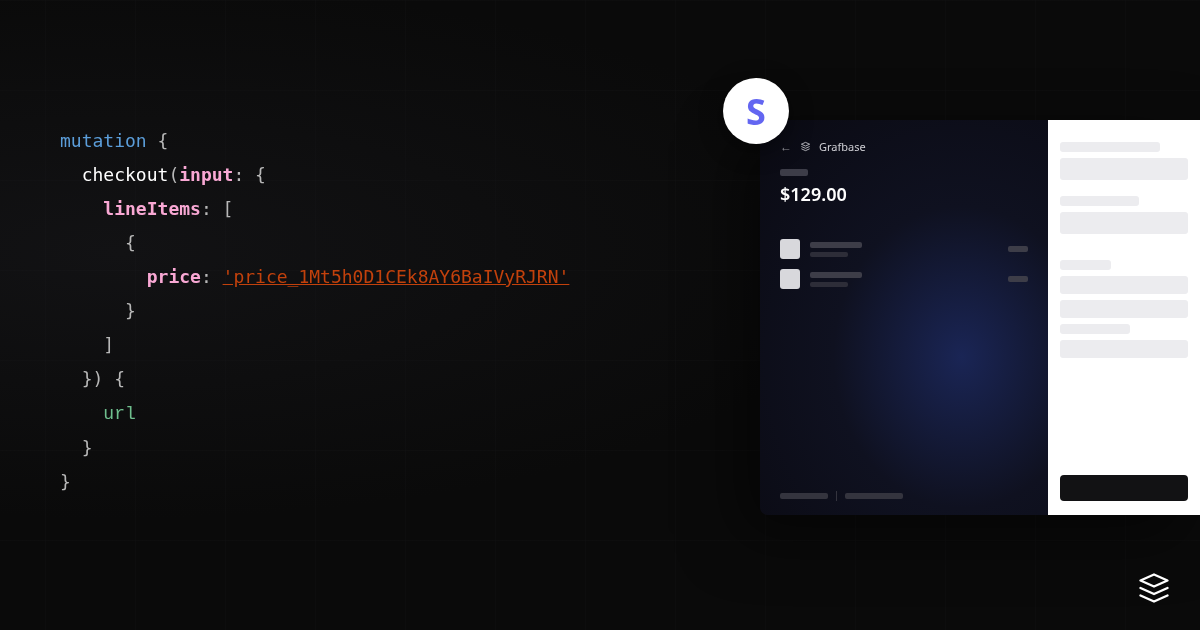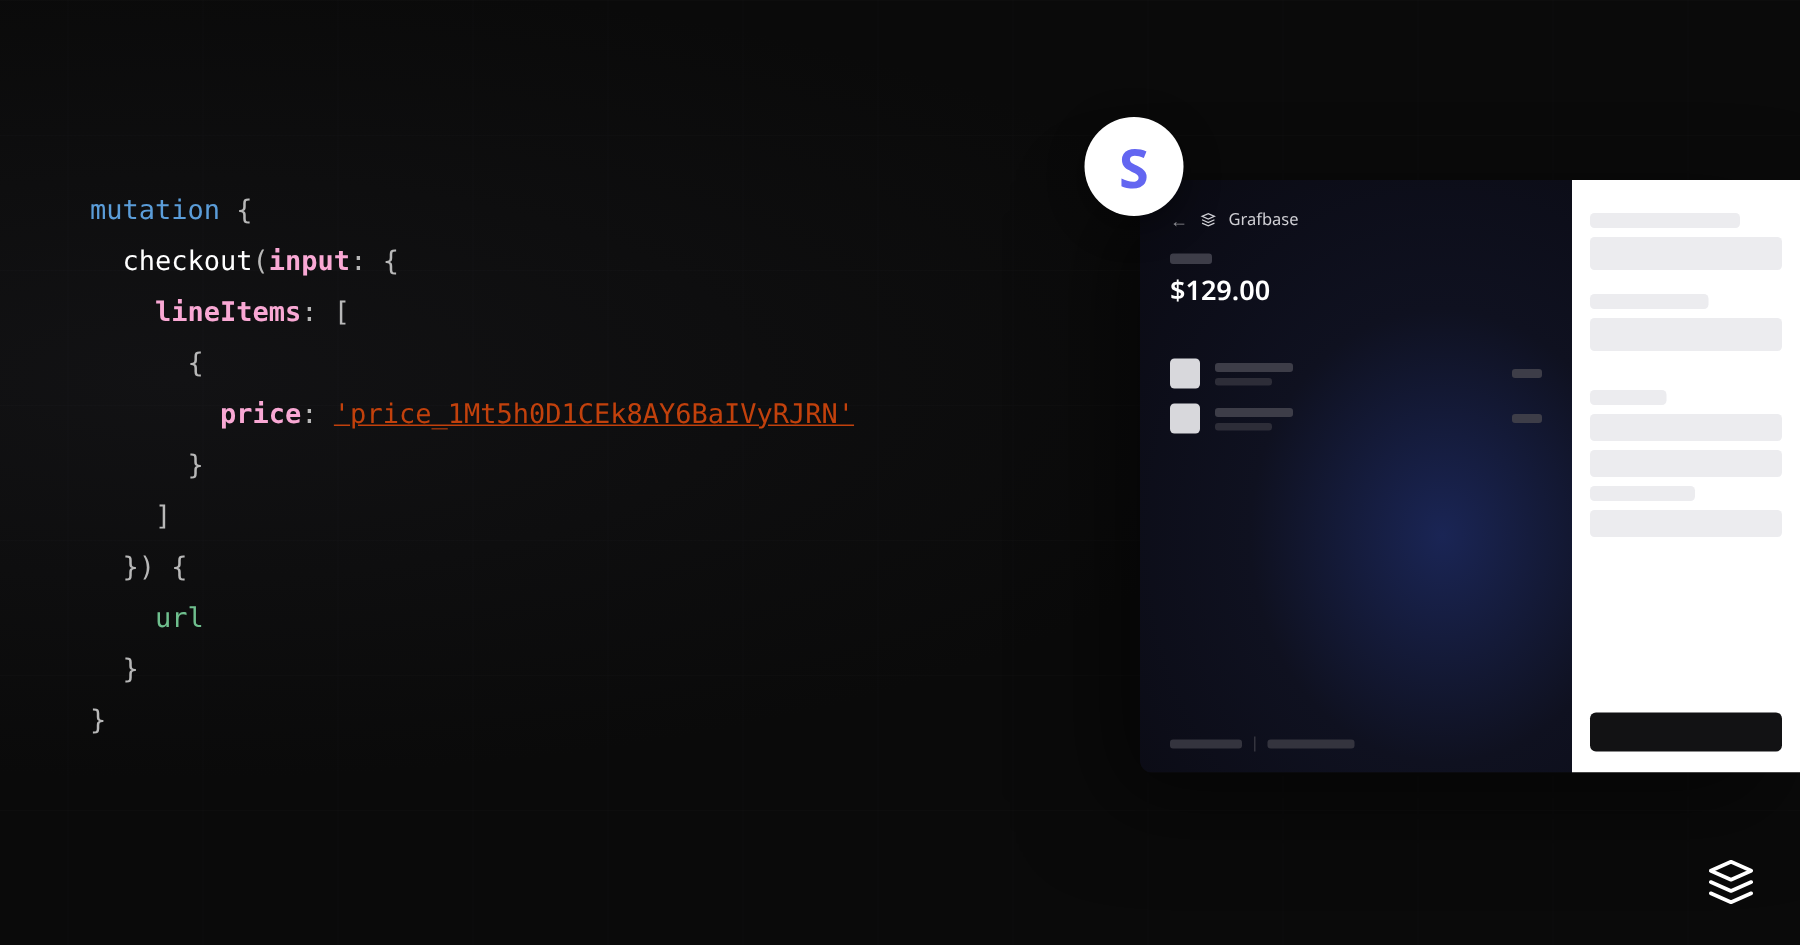--- a/index.html
+++ b/index.html
@@ -30,21 +30,21 @@
     top: 90px;
     font-size: 18px;
     line-height: 34px;
     white-space: pre;
   }
   .tok-keyword { color: #5b9dd9; }
   .tok-fn { color: #ffffff; }
   .tok-key { color: #f9a8d4; font-weight: bold; }
   .tok-string { color: #c2410c; text-decoration: underline; }
   .tok-punc { color: #b8b8b8; }
-  .tok-field { color: #6fbf8e; }
+  .tok-field { color: #6fbf8e; font-family: Liberation Mono, monospace; }
 
   .preview-window {
     position: absolute;
     right: 0;
     top: 120px;
     width: 440px;
     height: 395px;
     display: flex;
     box-shadow: -20px 20px 60px rgba(0,0,0,0.5);
     border-radius: 8px 0 0 8px;

